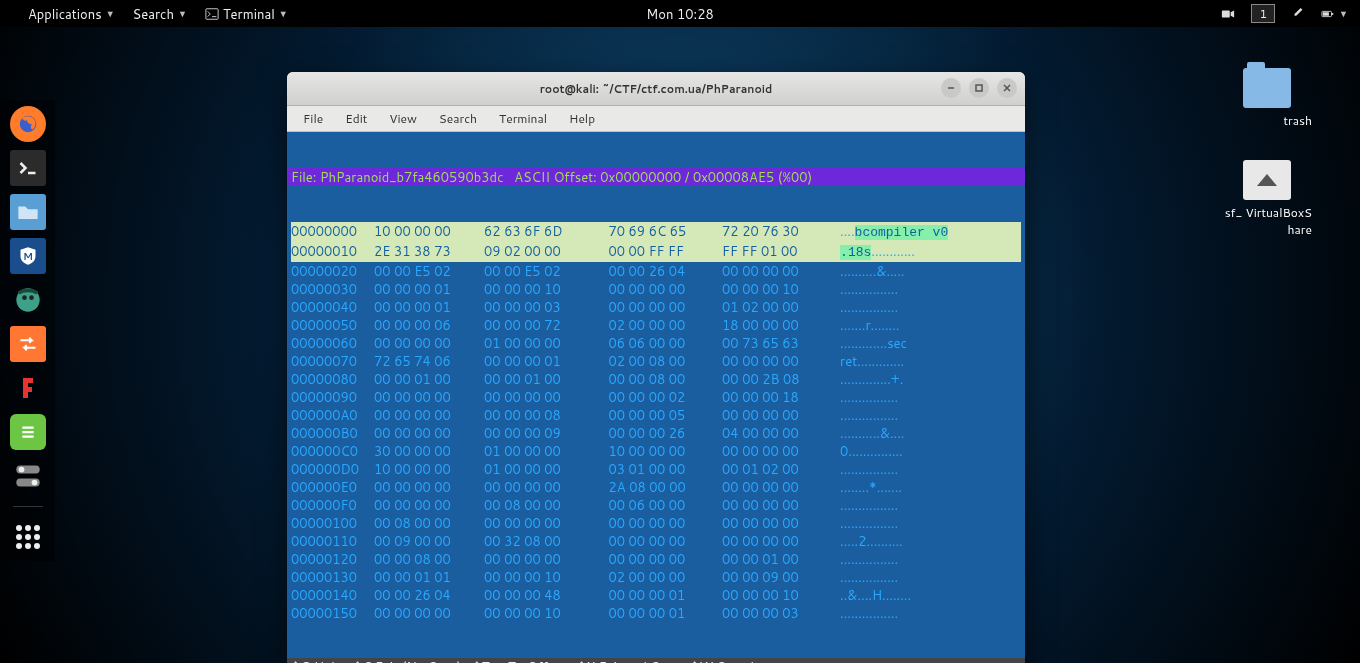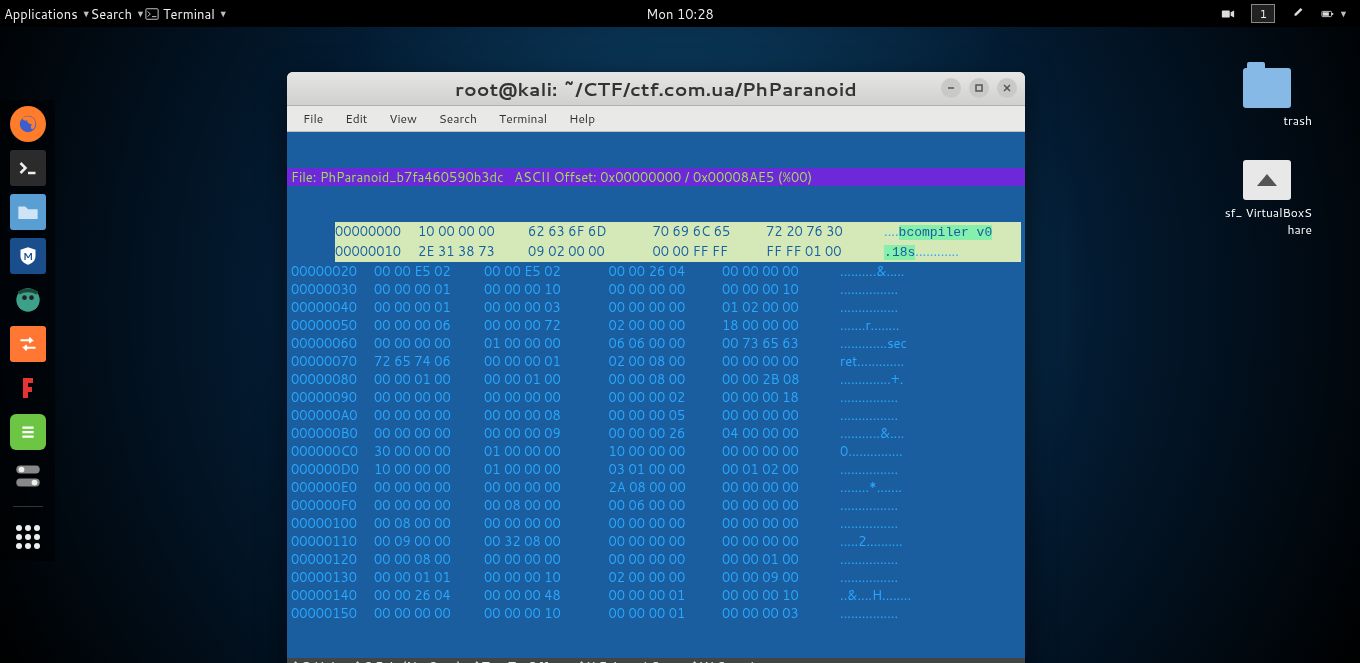--- a/index.html
+++ b/index.html
@@ -3,21 +3,21 @@
 <meta charset="utf-8">
 <style>
   * { margin:0; padding:0; box-sizing:border-box; font-family:"Cantarell","Liberation Sans",sans-serif; }
   body {
     width:1360px; height:663px; overflow:hidden;
     background:#000 radial-gradient(circle at 50% 45%, #1a5b8a 0%, #0a3555 30%, #031a30 55%, #000 100%);
     position:relative; color:#eee;
   }
   
   .topbar { position:absolute; top:0; left:0; right:0; height:27px; background:#000; display:flex; align-items:center; font-size:13px; z-index:10;}
-  .topbar .left-group { display:flex; align-items:flex-end; padding-left:4px; }
+  .topbar .left-group { display:flex; align-items:flex-end; gap:18px; padding-left:28px; }
   .topbar .item { display:flex; align-items:center; gap:4px; cursor:pointer; }
   .topbar .dd { font-size:9px; opacity:.8; }
   .topbar .center { position:absolute; left:50%; transform:translateX(-50%); }
   .topbar .right-group { margin-left:auto; display:flex; align-items:center; gap:16px; padding-right:12px;}
   .ws-badge { border:1px solid #888; padding:0 7px; font-size:12px; background:#222;}
   .icon-svg { width:14px; height:14px; fill:#ddd; }
   
   .dock { position:absolute; left:0; top:100px; width:55px; background:rgba(0,0,0,.45); padding:6px 0; display:flex; flex-direction:column; align-items:center; gap:8px; z-index:5;}
   .dock .dicon { width:36px; height:36px; border-radius:3px; display:flex; align-items:center; justify-content:center; font-size:18px; color:#fff; cursor:pointer;}
   .dock .sep { height:1px; width:30px; background:rgba(255,255,255,.2); margin:4px 0;}
@@ -25,32 +25,32 @@
   .grid-dots span{ width:6px;height:6px;background:#eee;border-radius:50%;}
   
   .desk-icon { position:absolute; width:90px; text-align:right; font-size:12px; color:#fff; cursor:pointer;}
   .desk-icon .glyph { width:48px; height:40px; margin:0 auto 4px; background:#87b9e6; border-radius:3px; position:relative;}
   .desk-icon .glyph.tab::before{content:"";position:absolute;top:-6px;left:4px;width:18px;height:6px;background:#87b9e6;border-radius:2px 2px 0 0;}
   .desk-icon.eject .glyph{background:#e8e8e8;display:flex;align-items:center;justify-content:center;}
   .desk-icon.eject .tri{width:0;height:0;border-left:10px solid transparent;border-right:10px solid transparent;border-bottom:12px solid #555;}
   
   .termwin { position:absolute; left:287px; top:72px; width:738px; background:#d9d9d7; border-radius:6px; box-shadow:0 8px 30px rgba(0,0,0,.6); overflow:hidden;}
   .titlebar { height:34px; display:flex; align-items:center; justify-content:center; position:relative; background:linear-gradient(#e6e6e4,#d0d0ce); border-bottom:1px solid #b0b0ae;}
-  .titlebar .title { font-size:19px; font-weight:bold; color:#333;}
+  .titlebar .title { font-size:11px; font-weight:bold; color:#333;}
   .win-controls { position:absolute; right:8px; top:6px; display:flex; gap:8px;}
   .win-controls div{ width:20px;height:20px;border-radius:50%;background:#c9c9c7;display:flex;align-items:center;justify-content:center;font-size:11px;color:#555;cursor:pointer;}
   .menubar { height:26px; display:flex; align-items:center; gap:2px; padding:0 6px; background:#e9e9e7; border-bottom:1px solid #c0c0be; font-size:12px; color:#333;}
   .menubar span{ padding:3px 10px; cursor:pointer;}
   .termbody { background:#1a5ea0; color:#fff; font-family:"Liberation Mono","Courier New",monospace; font-size:13px; line-height:18px; padding:0; white-space:pre;}
   .status-line { background:#6d28d9; color:#9ce05a; padding:0 4px;}
   .hex-area { background:#1a5ea0; padding:0 4px;}
   .addr { color:#2aa8ff;}
   .hexb { color:#2aa8ff;}
   .ascii { color:#2aa8ff;}
-  .hl-bg { background:#d4e8b8;margin-left:44px; }
+  .hl-bg { background:#d4e8b8; }
   .hl-bg .addr,.hl-bg .hexb{ color:#1560a0;}
   .hl-ascii { background:#86efac; color:#1560a0;font-family:Liberation Mono, monospace;}
   .helpbar { background:#444; color:#eee; padding:0 4px;}
   .hexrow { display:flex; }
   .col-addr{width:76px;}
   .col-g1{width:110px;}
   .col-g2{width:110px;}
   .col-gap1{width:18px;}
   .col-g3{width:110px;}
   .col-g4{width:118px;}

